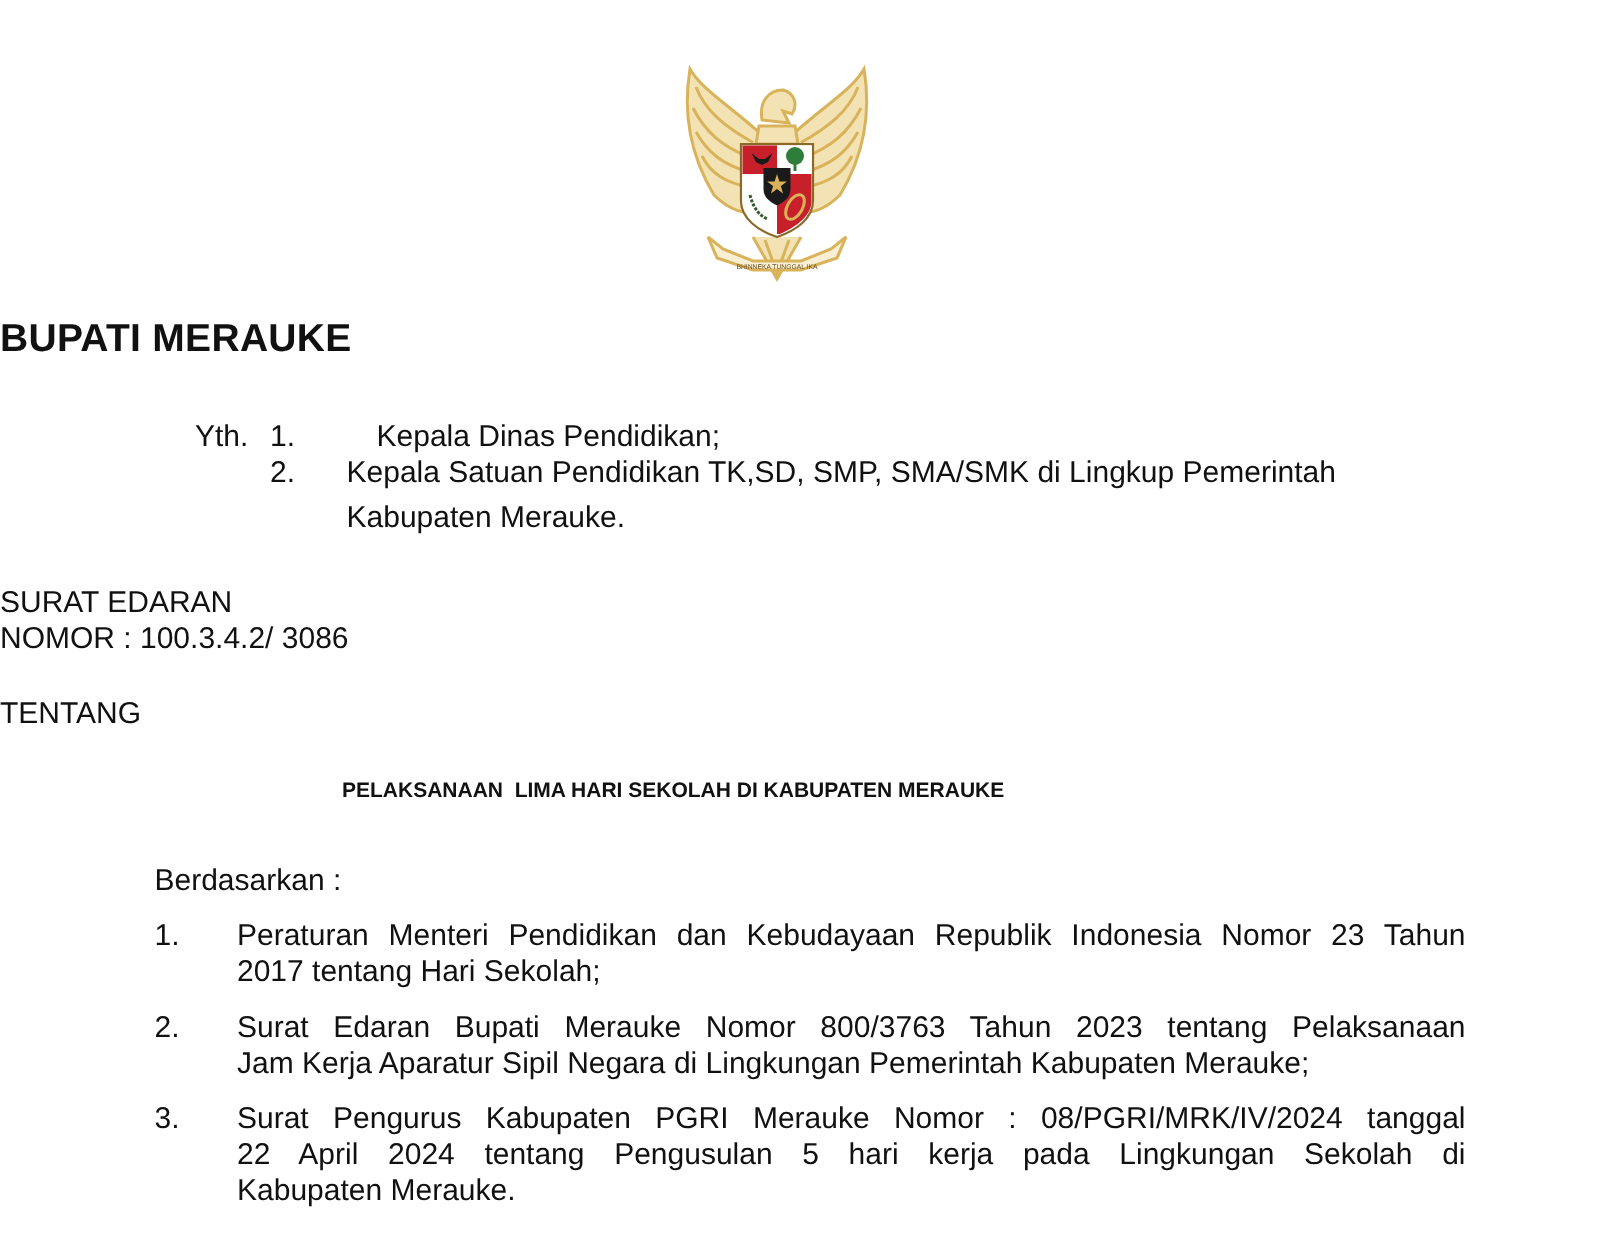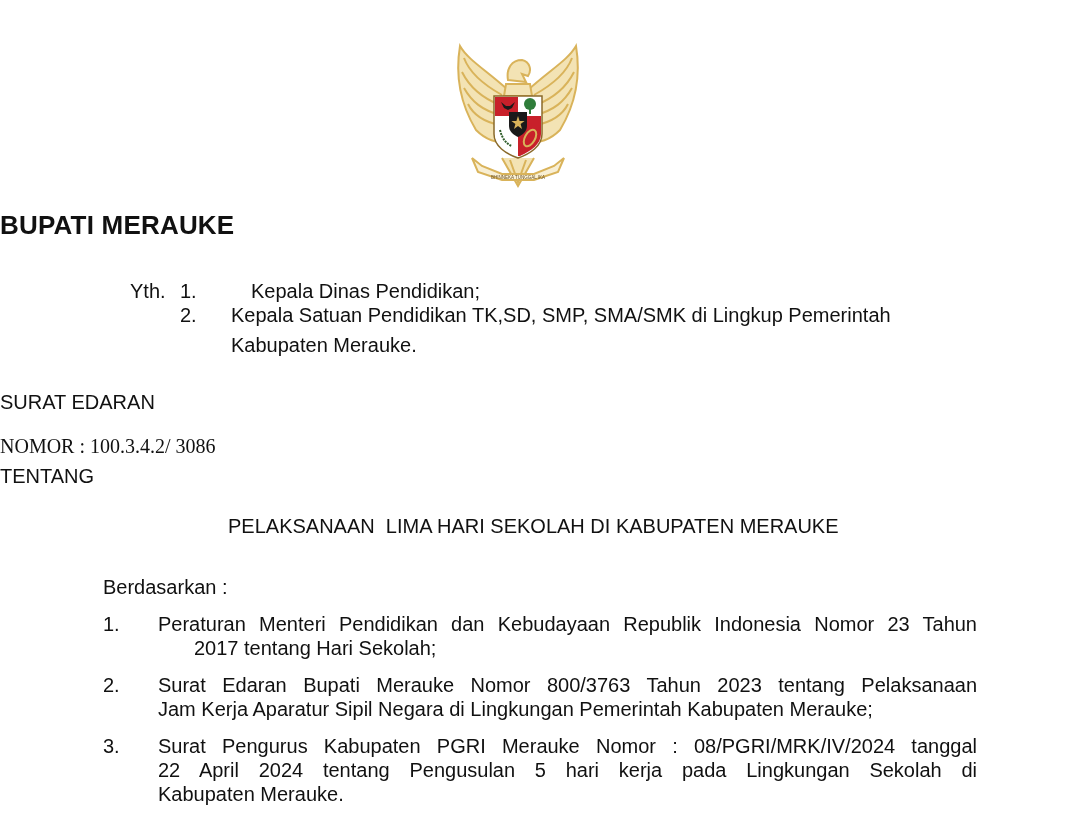--- a/index.html
+++ b/index.html
@@ -8,21 +8,21 @@
       font-family: "Liberation Sans", sans-serif; color: #111111;
     }
     .abs { position: absolute; }
     .emblem { left: 446px; top: 40px; width: 144px; height: 152px; }
     .title {
       left: 0; width: 1015px; top: 210px; 
       font-size: 26px; font-weight: bold; letter-spacing: 0.2px;
     }
     .txt { font-size: 20px; line-height: 24px; white-space: nowrap; }
     .center { text-align: left; }
-    .bold-title { font-weight: normal; font-size: 20px; }
+    .bold-title { font-weight: bold; font-size: 14px; }
     .justify {
       text-align: justify; text-align-last: left; white-space: normal;
       font-size: 20px; line-height: 24px;
     }
     .justify-full { text-align: justify; text-align-last: justify; }
   </style>
 </head>
 <body>
 
 <div class="abs emblem">
@@ -77,29 +77,29 @@
 <div class="abs title">BUPATI MERAUKE</div>
 
 <div class="abs txt" style="left:130px; top:279px;">Yth.</div>
 <div class="abs txt" style="left:180px; top:279px;">1.</div>
 <div class="abs txt" style="left:231px; top:279px;margin-left:20px;">Kepala Dinas Pendidikan;</div>
 <div class="abs txt" style="left:180px; top:303px;">2.</div>
 <div class="abs txt" style="left:231px; top:303px;text-align:center;">Kepala Satuan Pendidikan TK,SD, SMP, SMA/SMK di Lingkup Pemerintah</div>
 <div class="abs txt" style="left:231px; top:333px;">Kabupaten Merauke.</div>
 
 <div class="abs txt center" style="left:0; width:1080px; top:390px;">SURAT EDARAN</div>
-<div class="abs txt center" style="left:0; width:1080px; top:434px;font-family:Liberation Serif, serif;">NOMOR : 100.3.4.2/ 3086</div>
+<div class="abs txt center" style="left:0; width:1080px; top:414px;">NOMOR : 100.3.4.2/ 3086</div>
 <div class="abs txt center" style="left:0; width:964px; top:464px;">TENTANG</div>
 <div class="abs txt bold-title" style="left:228px; top:514px; white-space:pre;">PELAKSANAAN  LIMA HARI SEKOLAH DI KABUPATEN MERAUKE</div>
 
 <div class="abs txt" style="left:103px; top:575px;">Berdasarkan :</div>
 
 <div class="abs txt" style="left:103px; top:612px;">1.</div>
 <div class="abs justify justify-full" style="left:158px; top:612px; width:819px;">Peraturan Menteri Pendidikan dan Kebudayaan Republik Indonesia Nomor 23 Tahun</div>
-<div class="abs txt" style="left:158px; top:636px;margin-left:36px;">2017 tentang Hari Sekolah;</div>
+<div class="abs txt" style="left:158px; top:636px;">2017 tentang Hari Sekolah;</div>
 
 <div class="abs txt" style="left:103px; top:673px;">2.</div>
 <div class="abs justify justify-full" style="left:158px; top:673px; width:819px;">Surat Edaran Bupati Merauke Nomor 800/3763 Tahun 2023 tentang Pelaksanaan</div>
 <div class="abs txt" style="left:158px; top:697px;">Jam Kerja Aparatur Sipil Negara di Lingkungan Pemerintah Kabupaten Merauke;</div>
 
 <div class="abs txt" style="left:103px; top:734px;">3.</div>
 <div class="abs justify justify-full" style="left:158px; top:734px; width:819px;">Surat Pengurus Kabupaten PGRI Merauke Nomor : 08/PGRI/MRK/IV/2024 tanggal</div>
 <div class="abs justify justify-full" style="left:158px; top:758px; width:819px;">22 April 2024 tentang Pengusulan 5 hari kerja pada Lingkungan Sekolah di</div>
 <div class="abs txt" style="left:158px; top:782px;">Kabupaten Merauke.</div>
 

